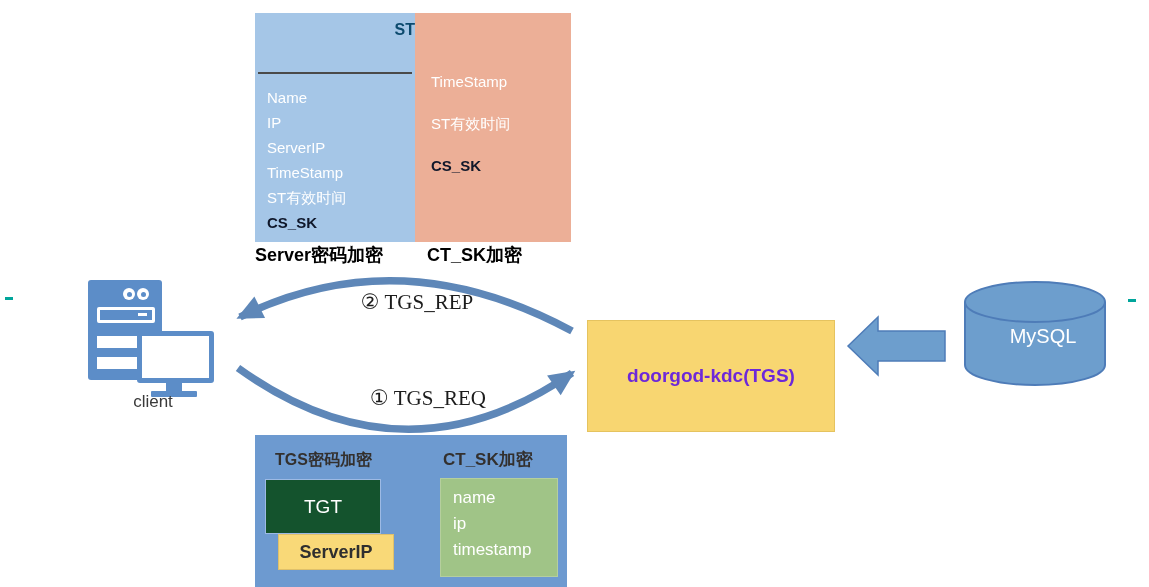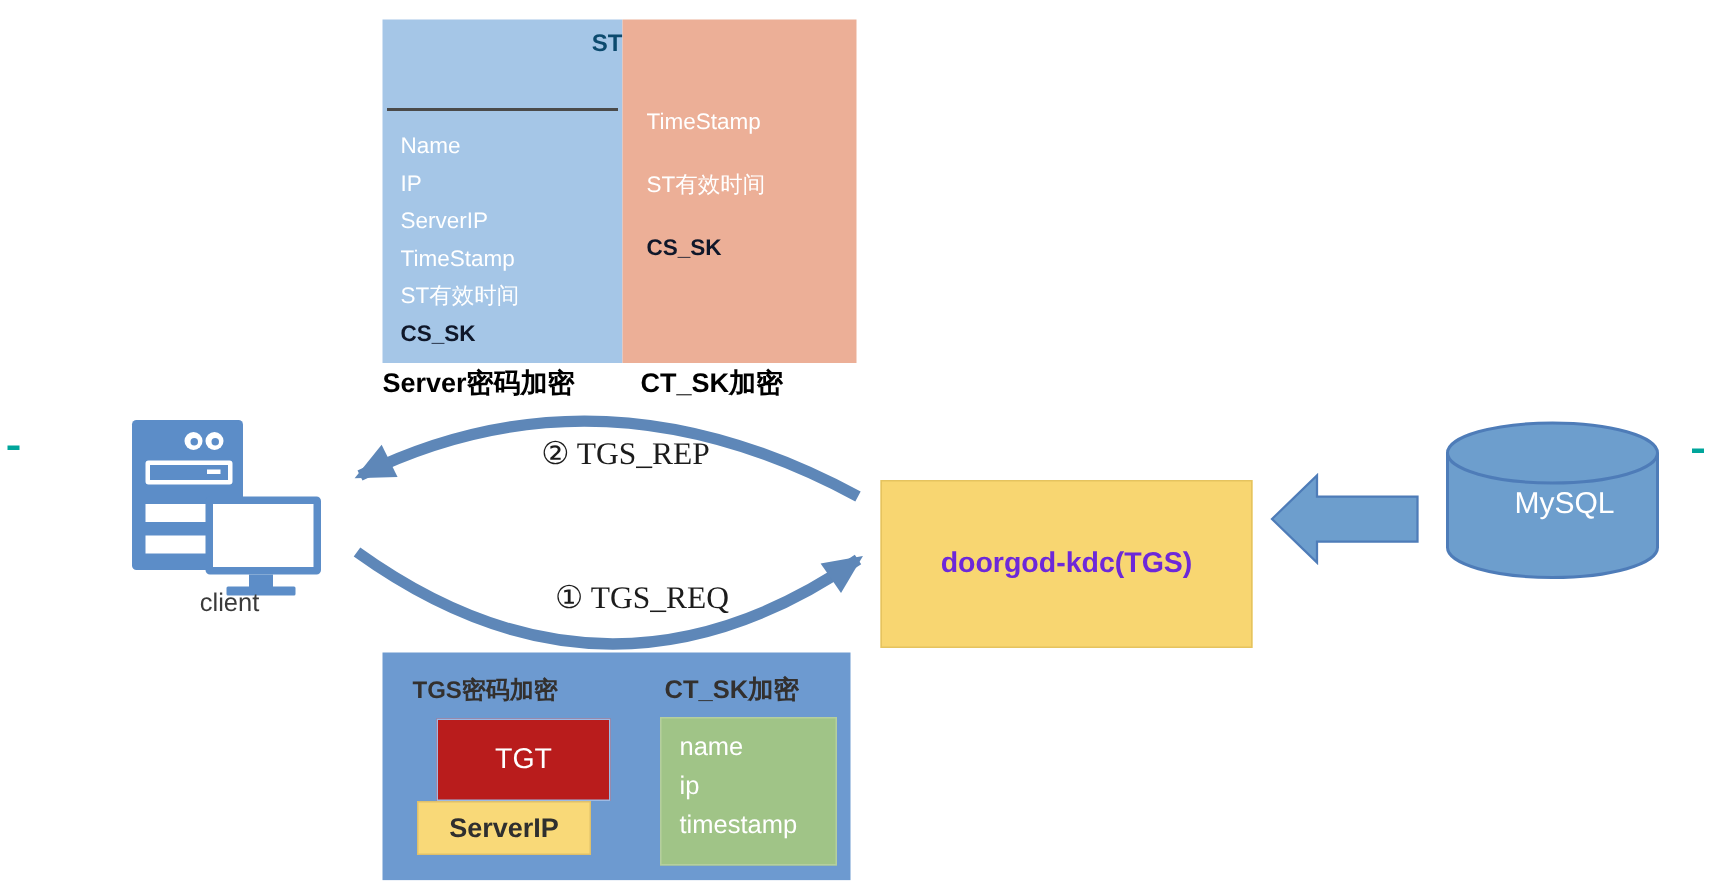--- a/index.html
+++ b/index.html
@@ -28,21 +28,21 @@
   .client-label{left:118px;top:392px;width:70px;text-align:center;font-size:17px;color:#3A3A3A;}
   
   .flow-label{font-family:"Liberation Serif","DejaVu Serif","DejaVu Sans",serif;font-size:21px;color:#1c1c1c;text-align:center;}
   
   .kdc-box{left:587px;top:280px;width:246px;height:110px;background:#F8D671;border:1px solid #E5C35F;
            display:flex;align-items:center;justify-content:center;font-size:19px;font-weight:700;color:#6d28d9;margin-top:40px;}
   .mysql-label{left:965px;top:325px;width:156px;text-align:center;font-size:20px;color:#ffffff;}
   
   .bottom-box{left:255px;top:435px;width:312px;height:152px;background:#6D9AD0;}
   .b-caption{font-size:16px;font-weight:700;color:#33302e;}
-  .tgt-box{left:291px;top:479px;width:114px;height:53px;background:#b91c1c;border:1px solid #9dbae4;
+  .tgt-box{left:265px;top:479px;width:114px;height:53px;background:#14532d;border:1px solid #9dbae4;
            display:flex;align-items:center;justify-content:center;font-size:19px;color:#ffffff;}
   .serverip-box{left:278px;top:534px;width:114px;height:34px;background:#F9D978;border:1px solid #dfc06a;
            display:flex;align-items:center;justify-content:center;font-size:18px;font-weight:700;color:#2F2F2F;}
   .green-box{left:440px;top:478px;width:118px;height:99px;background:#A0C487;border:1px solid #b5cf9e;
              box-sizing:border-box;padding:6px 0 0 12px;font-size:17px;line-height:26px;color:#ffffff;}
   .teal-mark{width:8px;height:3px;background:#00A59B;}
   svg.overlay{position:absolute;left:0;top:0;}
 </style>
 </head>
 <body>

